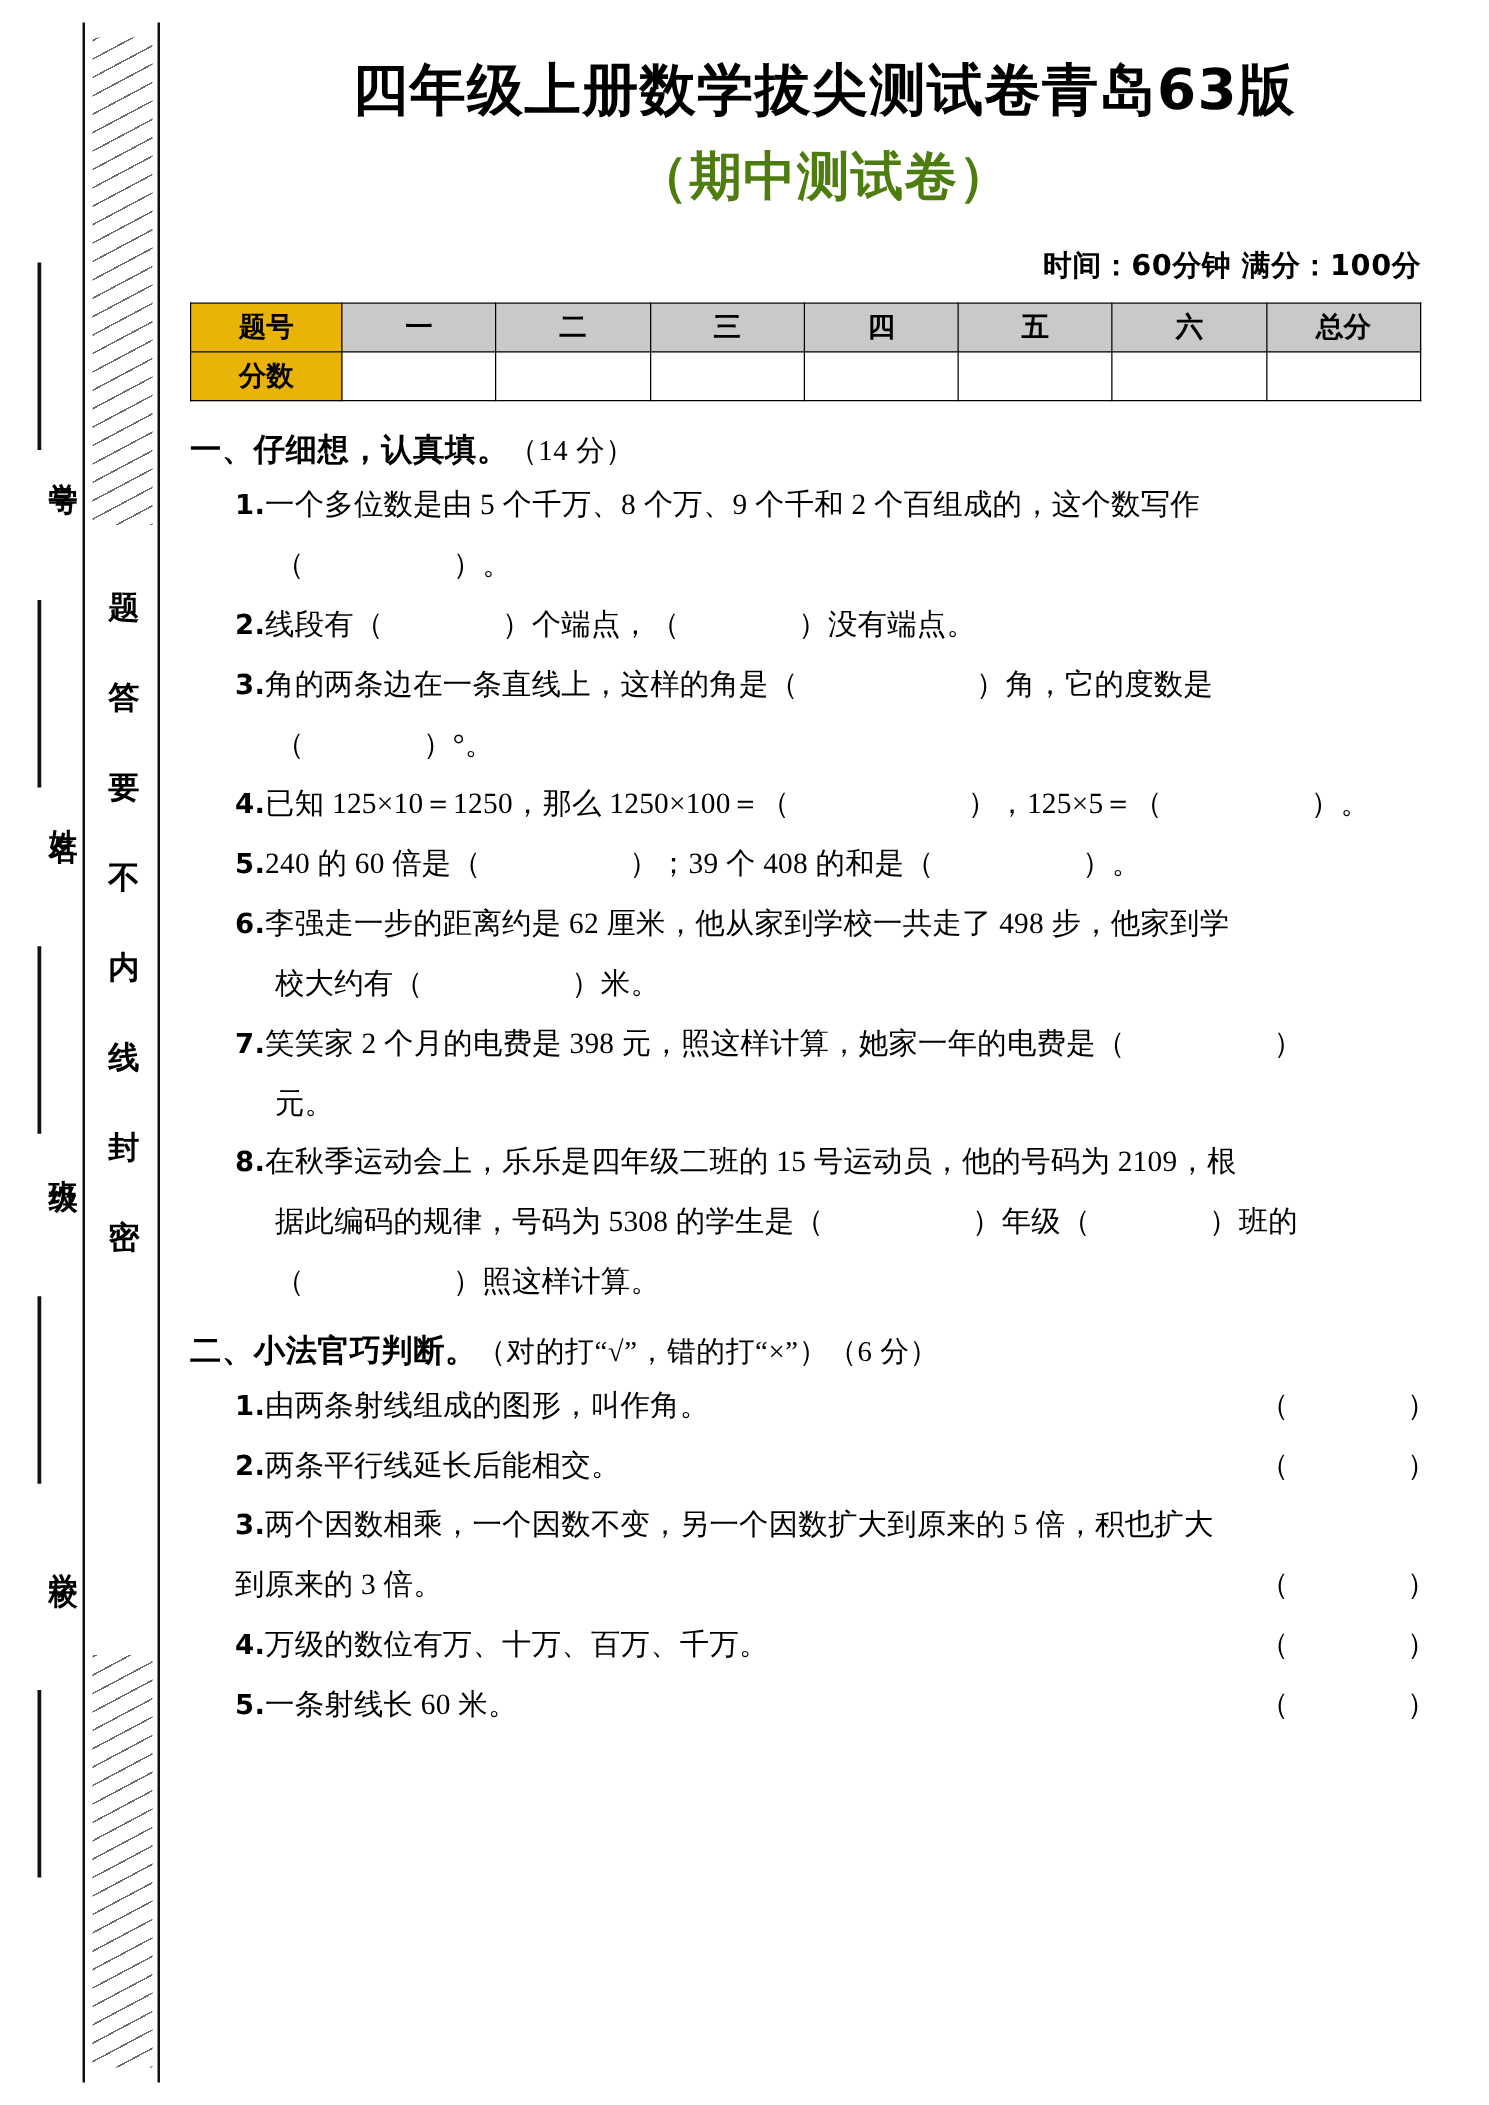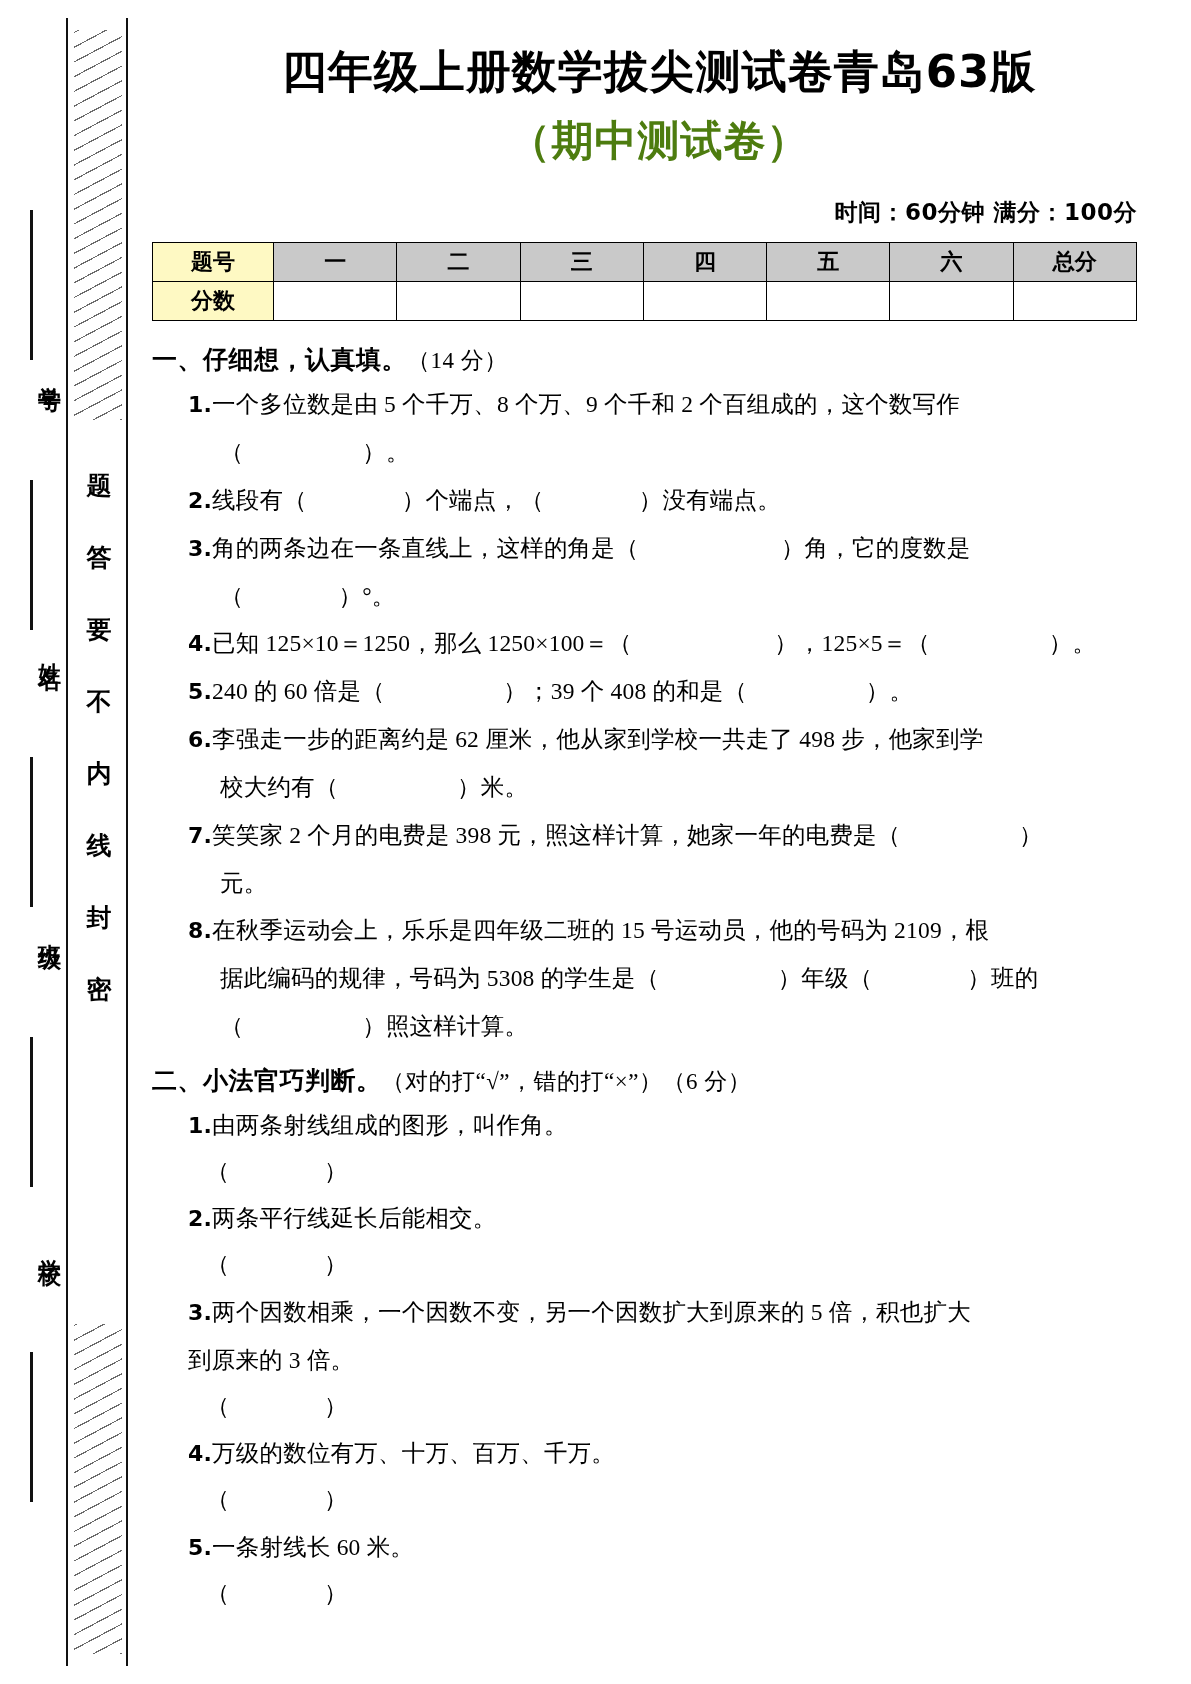--- a/index.html
+++ b/index.html
@@ -135,21 +135,21 @@
     border: 1.6px solid #000;
     height: 32px;
     text-align: center;
     vertical-align: middle;
     font-family: "DejaVu Sans", "Liberation Sans", sans-serif;
     font-weight: 700;
     font-size: 22px;
     padding: 3px 0;
   }
   table.score-table td.hdr { background: #c9c9c9; }
-  table.score-table td.lbl { background: #fef9c3; width: 12.2%; }
+  table.score-table td.lbl { background: #eab308; width: 12.2%; }
   table.score-table td.blank { background: #fff; }
 
   
   .body-area { padding: 22px 27px 0 16px; }
 
   .section-head {
     font-family: "DejaVu Sans", "Liberation Sans", sans-serif;
     font-weight: 700;
     font-size: 25px;
     margin: 0 0 6px 0;
@@ -175,21 +175,20 @@
   .q .num {
     font-family: "DejaVu Sans", "Liberation Sans", sans-serif;
     font-weight: 700;
     font-size: 22px;
   }
   .q.judge {
     display: flex;
     justify-content: space-between;
     align-items: flex-start;
     padding-left: 36px;
-    flex-direction: column;
   }
   .q.judge .stem { flex: 0 1 auto; }
   .q.judge .paren {
     flex: 0 0 auto;
     padding-left: 18px;
     white-space: nowrap;
     letter-spacing: 6px;
   }
   .cont { padding-left: 68px; }
   .cont-flex {

